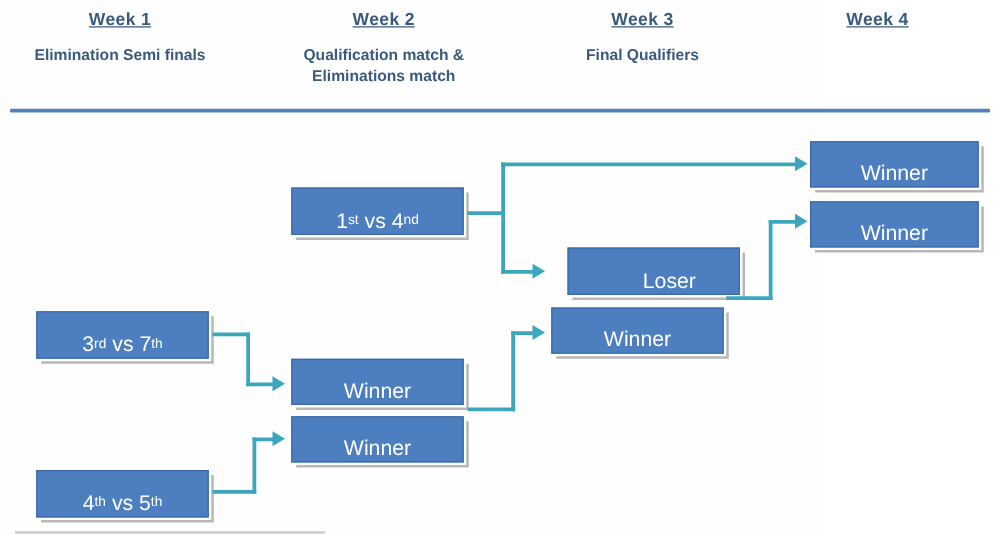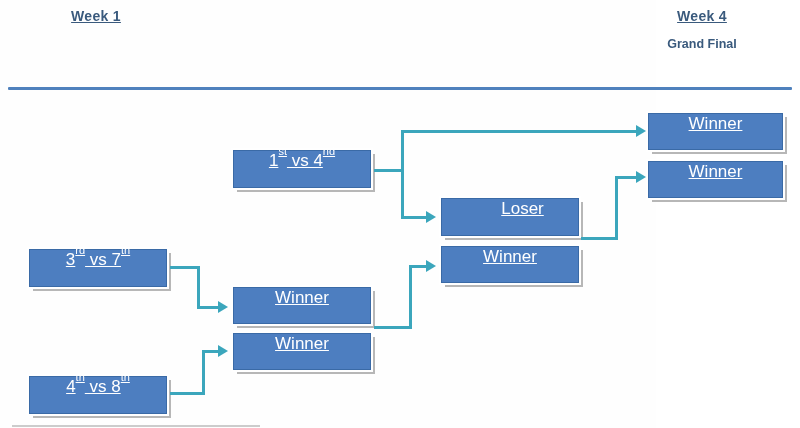--- a/index.html
+++ b/index.html
@@ -29,23 +29,22 @@
     border-radius: 1px;
   }
 
   
   .box {
     position: absolute;
     background: var(--box-fill, #4d7ec0);
     border: 1px solid var(--box-border, #3a6aa6);
     box-shadow: 0 0 0 2px #ffffff, 4px 4px 0 0 var(--box-shadow, #b7b7b7);
     color: var(--box-text, #ffffff);
-    display: flex; align-items: flex-start; justify-content: center;
+    display: flex; align-items: flex-end; justify-content: center;
     font-size: 17px;
-    text-decoration: underline;
   }
   .box span { white-space: pre; }
   .box sup {
     font-size: 11px; line-height: 1;
     position: relative; top: -5px; white-space: pre;
   }
 
   
   .seg { position: absolute; background: var(--connector, #3ba6bc); }
   .arr {
@@ -60,24 +59,33 @@
     background: #cccccc;
   }
 </style>
 </head>
 <body>
 
 <div id="stage">
 
   <div class="week-col" style="left:16px;">
     <div class="week-title">Week 1</div>
+    <div class="week-sub">Elimination Semi finals</div>
+  </div>
+  <div class="week-col" style="left:227px;">
+    <div class="week-title">Week 2</div>
+    <div class="week-sub">Qualification match &amp;
+Eliminations match</div>
+  </div>
+  <div class="week-col" style="left:434px;">
+    <div class="week-title">Week 3</div>
+    <div class="week-sub">Final Qualifiers</div>
   </div>
   <div class="week-col" style="left:622px;">
     <div class="week-title">Week 4</div>
-    <div class="week-sub">Grand Final</div>
   </div>
 
   <div class="divider"></div>
 
   <div class="box" style="left:233px; top:150px; width:138px; height:38px;">
     <span>1</span>
       <sup>st</sup>
       <span> vs 4</span>
       <sup>nd</sup>
   </div>
@@ -85,33 +93,33 @@
   <div class="box" style="left:29px; top:249px; width:138px; height:38px;">
     <span>3</span>
       <sup>rd</sup>
       <span> vs 7</span>
       <sup>th</sup>
   </div>
 
   <div class="box" style="left:29px; top:376px; width:138px; height:38px;">
     <span>4</span>
       <sup>th</sup>
-      <span> vs 8</span>
+      <span> vs 5</span>
       <sup>th</sup>
   </div>
 
   <div class="box" style="left:233px; top:287px; width:138px; height:37px;">
     <span>Winner</span>
   </div>
 
   <div class="box" style="left:233px; top:333px; width:138px; height:37px;">
     <span>Winner</span>
   </div>
 
-  <div class="box" style="left:441px; top:198px; width:138px; height:38px;padding-left:25px;">
+  <div class="box" style="left:454px; top:198px; width:138px; height:38px;padding-left:25px;">
     <span>Loser</span>
   </div>
 
   <div class="box" style="left:441px; top:246px; width:138px; height:37px;">
     <span>Winner</span>
   </div>
 
   <div class="box" style="left:648px; top:113px; width:135px; height:37px;">
     <span>Winner</span>
   </div>

